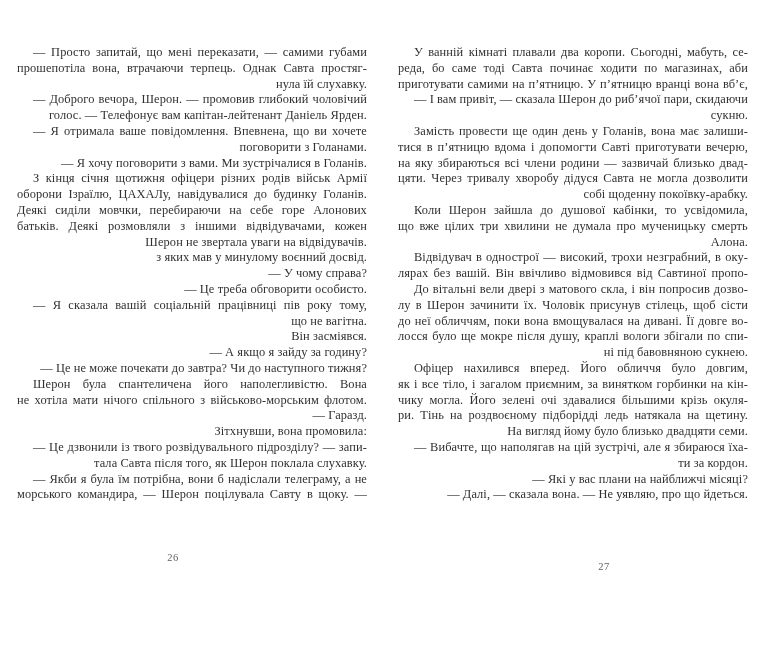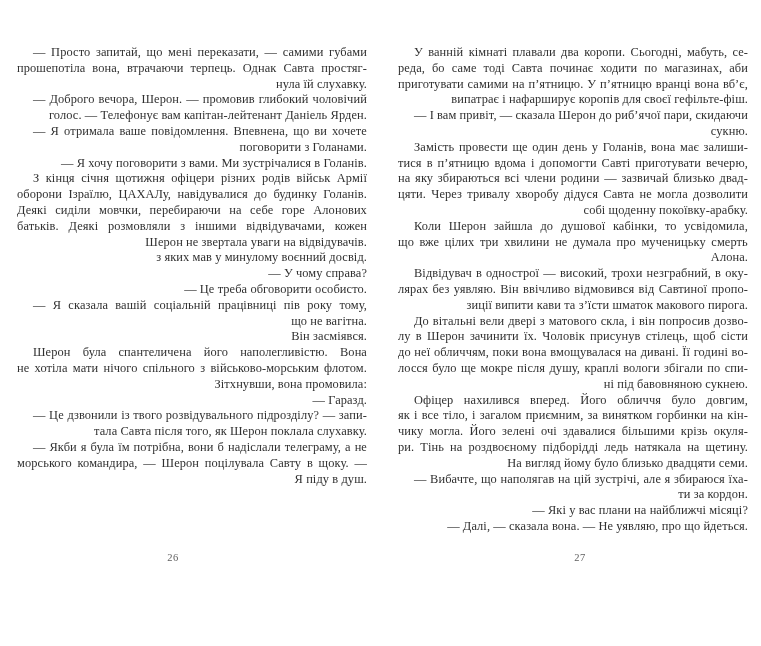--- a/index.html
+++ b/index.html
@@ -42,21 +42,21 @@
   .line.end { text-align: right; }
   .page-number {
     position: absolute;
     top: 552px;
     transform: translateX(-50%);
     font-size: 10.5px;
     letter-spacing: 0.5px;
     color: #5f5f5f;
   }
   .page-number.left  { left: 173px; }
-  .page-number.right { left: 580px; }
+  .page-number.right { left: 604px; margin-top: 9px; }
 </style>
 </head>
 <body>
 
 <div class="spread">
 
   <div class="text-block left">
       <div class="line indent just">
         <span>—</span>
         <span>Просто</span>
@@ -151,40 +151,42 @@
         <span>сказала</span>
         <span>вашій</span>
         <span>соціальній</span>
         <span>працівниці</span>
         <span>пів</span>
         <span>року</span>
         <span>тому,</span>
       </div>
       <div class="line end">що не вагітна.</div>
       <div class="line indent end">Він засміявся.</div>
+      <div class="line indent end">— А якщо я зайду за годину?</div>
+      <div class="line indent end">— Це не може почекати до завтра? Чи до наступного тижня?</div>
       <div class="line indent just">
         <span>Шерон</span>
         <span>була</span>
         <span>спантеличена</span>
         <span>його</span>
         <span>наполегливістю.</span>
         <span>Вона</span>
       </div>
       <div class="line just">
         <span>не</span>
         <span>хотіла</span>
         <span>мати</span>
         <span>нічого</span>
         <span>спільного</span>
         <span>з</span>
         <span>військово-морським</span>
         <span>флотом.</span>
       </div>
+      <div class="line indent end">— Гаразд.</div>
       <div class="line end">Зітхнувши, вона промовила:</div>
-      <div class="line indent end">— Гаразд.</div>
       <div class="line indent just">
         <span>—</span>
         <span>Це</span>
         <span>дзвонили</span>
         <span>із</span>
         <span>твого</span>
         <span>розвідувального</span>
         <span>підрозділу?</span>
         <span>—</span>
         <span>запи-</span>
@@ -208,21 +210,20 @@
         <span>морського</span>
         <span>командира,</span>
         <span>—</span>
         <span>Шерон</span>
         <span>поцілувала</span>
         <span>Савту</span>
         <span>в</span>
         <span>щоку.</span>
         <span>—</span>
       </div>
-      <div class="line end">Я піду в душ.</div>
     </div>
 
   <div class="text-block right">
       <div class="line indent just">
         <span>У</span>
         <span>ванній</span>
         <span>кімнаті</span>
         <span>плавали</span>
         <span>два</span>
         <span>коропи.</span>
@@ -246,21 +247,20 @@
         <span>приготувати</span>
         <span>самими</span>
         <span>на</span>
         <span>п’ятницю.</span>
         <span>У</span>
         <span>п’ятницю</span>
         <span>вранці</span>
         <span>вона</span>
         <span>вб’є,</span>
       </div>
-      <div class="line end">випатрає і нафарширує коропів для своєї гефільте-фіш.</div>
       <div class="line indent just">
         <span>—</span>
         <span>І</span>
         <span>вам</span>
         <span>привіт,</span>
         <span>—</span>
         <span>сказала</span>
         <span>Шерон</span>
         <span>до</span>
         <span>риб’ячої</span>
@@ -345,29 +345,28 @@
         <span>—</span>
         <span>високий,</span>
         <span>трохи</span>
         <span>незграбний,</span>
         <span>в</span>
         <span>оку-</span>
       </div>
       <div class="line just">
         <span>лярах</span>
         <span>без</span>
-        <span>уявляю.</span>
+        <span>вашій.</span>
         <span>Він</span>
         <span>ввічливо</span>
         <span>відмовився</span>
         <span>від</span>
         <span>Савтиної</span>
         <span>пропо-</span>
       </div>
-      <div class="line end">зиції випити кави та з’їсти шматок макового пирога.</div>
       <div class="line indent just">
         <span>До</span>
         <span>вітальні</span>
         <span>вели</span>
         <span>двері</span>
         <span>з</span>
         <span>матового</span>
         <span>скла,</span>
         <span>і</span>
         <span>він</span>
@@ -389,21 +388,21 @@
       <div class="line just">
         <span>до</span>
         <span>неї</span>
         <span>обличчям,</span>
         <span>поки</span>
         <span>вона</span>
         <span>вмощувалася</span>
         <span>на</span>
         <span>дивані.</span>
         <span>Її</span>
-        <span>годині</span>
+        <span>довге</span>
         <span>во-</span>
       </div>
       <div class="line just">
         <span>лосся</span>
         <span>було</span>
         <span>ще</span>
         <span>мокре</span>
         <span>після</span>
         <span>душу,</span>
         <span>краплі</span>

